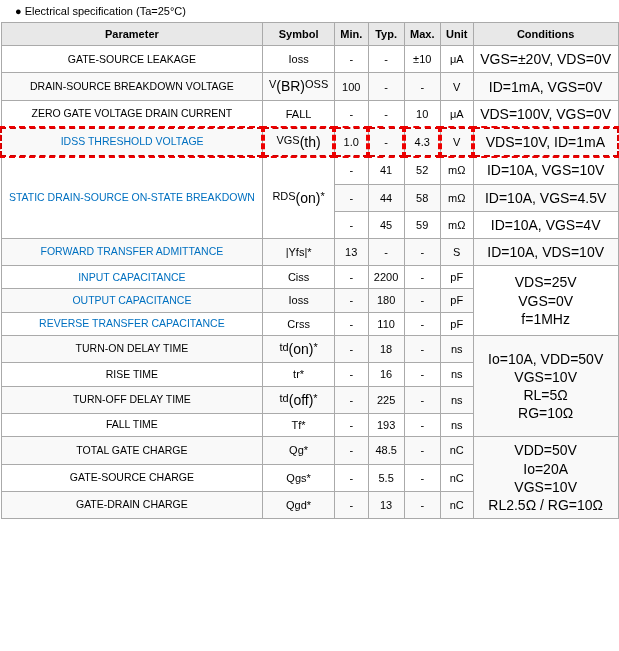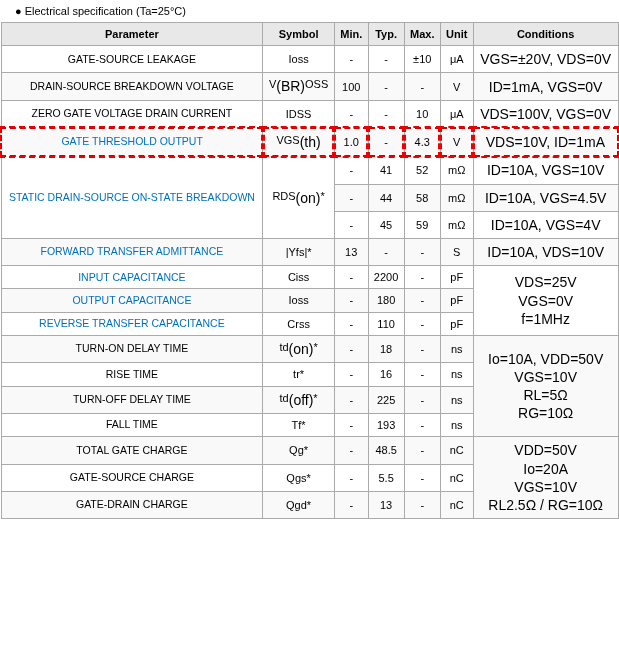--- a/index.html
+++ b/index.html
@@ -90,29 +90,29 @@
         <td class="param-cell">DRAIN-SOURCE BREAKDOWN VOLTAGE</td>
         <td>V<sub>(BR)</sub>OSS</td>
         <td>100</td>
         <td>-</td>
         <td>-</td>
         <td>V</td>
         <td class="conditions-cell">ID=1mA, VGS=0V</td>
       </tr>
       <tr class="">
         <td class="param-cell">ZERO GATE VOLTAGE DRAIN CURRENT</td>
-        <td>IDSS</td>
+        <td>FALL</td>
         <td>-</td>
         <td>-</td>
         <td>10</td>
         <td>μA</td>
         <td class="conditions-cell">VDS=100V, VGS=0V</td>
       </tr>
       <tr class="highlight-row">
-        <td class="param-cell" style="color: rgb(0, 112, 192); border-top: 2px dashed rgb(204, 0, 0); border-bottom: 2px dashed rgb(204, 0, 0); border-left: 2px dashed rgb(204, 0, 0);">GATE THRESHOLD OUTPUT</td>
+        <td class="param-cell" style="color: rgb(0, 112, 192); border-top: 2px dashed rgb(204, 0, 0); border-bottom: 2px dashed rgb(204, 0, 0); border-left: 2px dashed rgb(204, 0, 0);">IDSS THRESHOLD VOLTAGE</td>
         <td style="border-top: 2px dashed rgb(204, 0, 0); border-bottom: 2px dashed rgb(204, 0, 0);">VGS<sub>(th)</sub></td>
         <td style="border-top: 2px dashed rgb(204, 0, 0); border-bottom: 2px dashed rgb(204, 0, 0); margin-top: 20px;">1.0</td>
         <td style="border-top: 2px dashed rgb(204, 0, 0); border-bottom: 2px dashed rgb(204, 0, 0);">-</td>
         <td style="border-top: 2px dashed rgb(204, 0, 0); border-bottom: 2px dashed rgb(204, 0, 0);">4.3</td>
         <td style="border-top: 2px dashed rgb(204, 0, 0); border-bottom: 2px dashed rgb(204, 0, 0);">V</td>
         <td class="conditions-cell" style="border-top: 2px dashed rgb(204, 0, 0); border-bottom: 2px dashed rgb(204, 0, 0); border-right: 2px dashed rgb(204, 0, 0);">VDS=10V, ID=1mA</td>
       </tr>
       <tr class="">
         <td class="param-cell" rowspan="3"><span style="color:#0070c0">STATIC DRAIN-SOURCE ON-STATE BREAKDOWN</span></td>
         <td rowspan="3">RDS<sub>(on)</sub>*</td>

